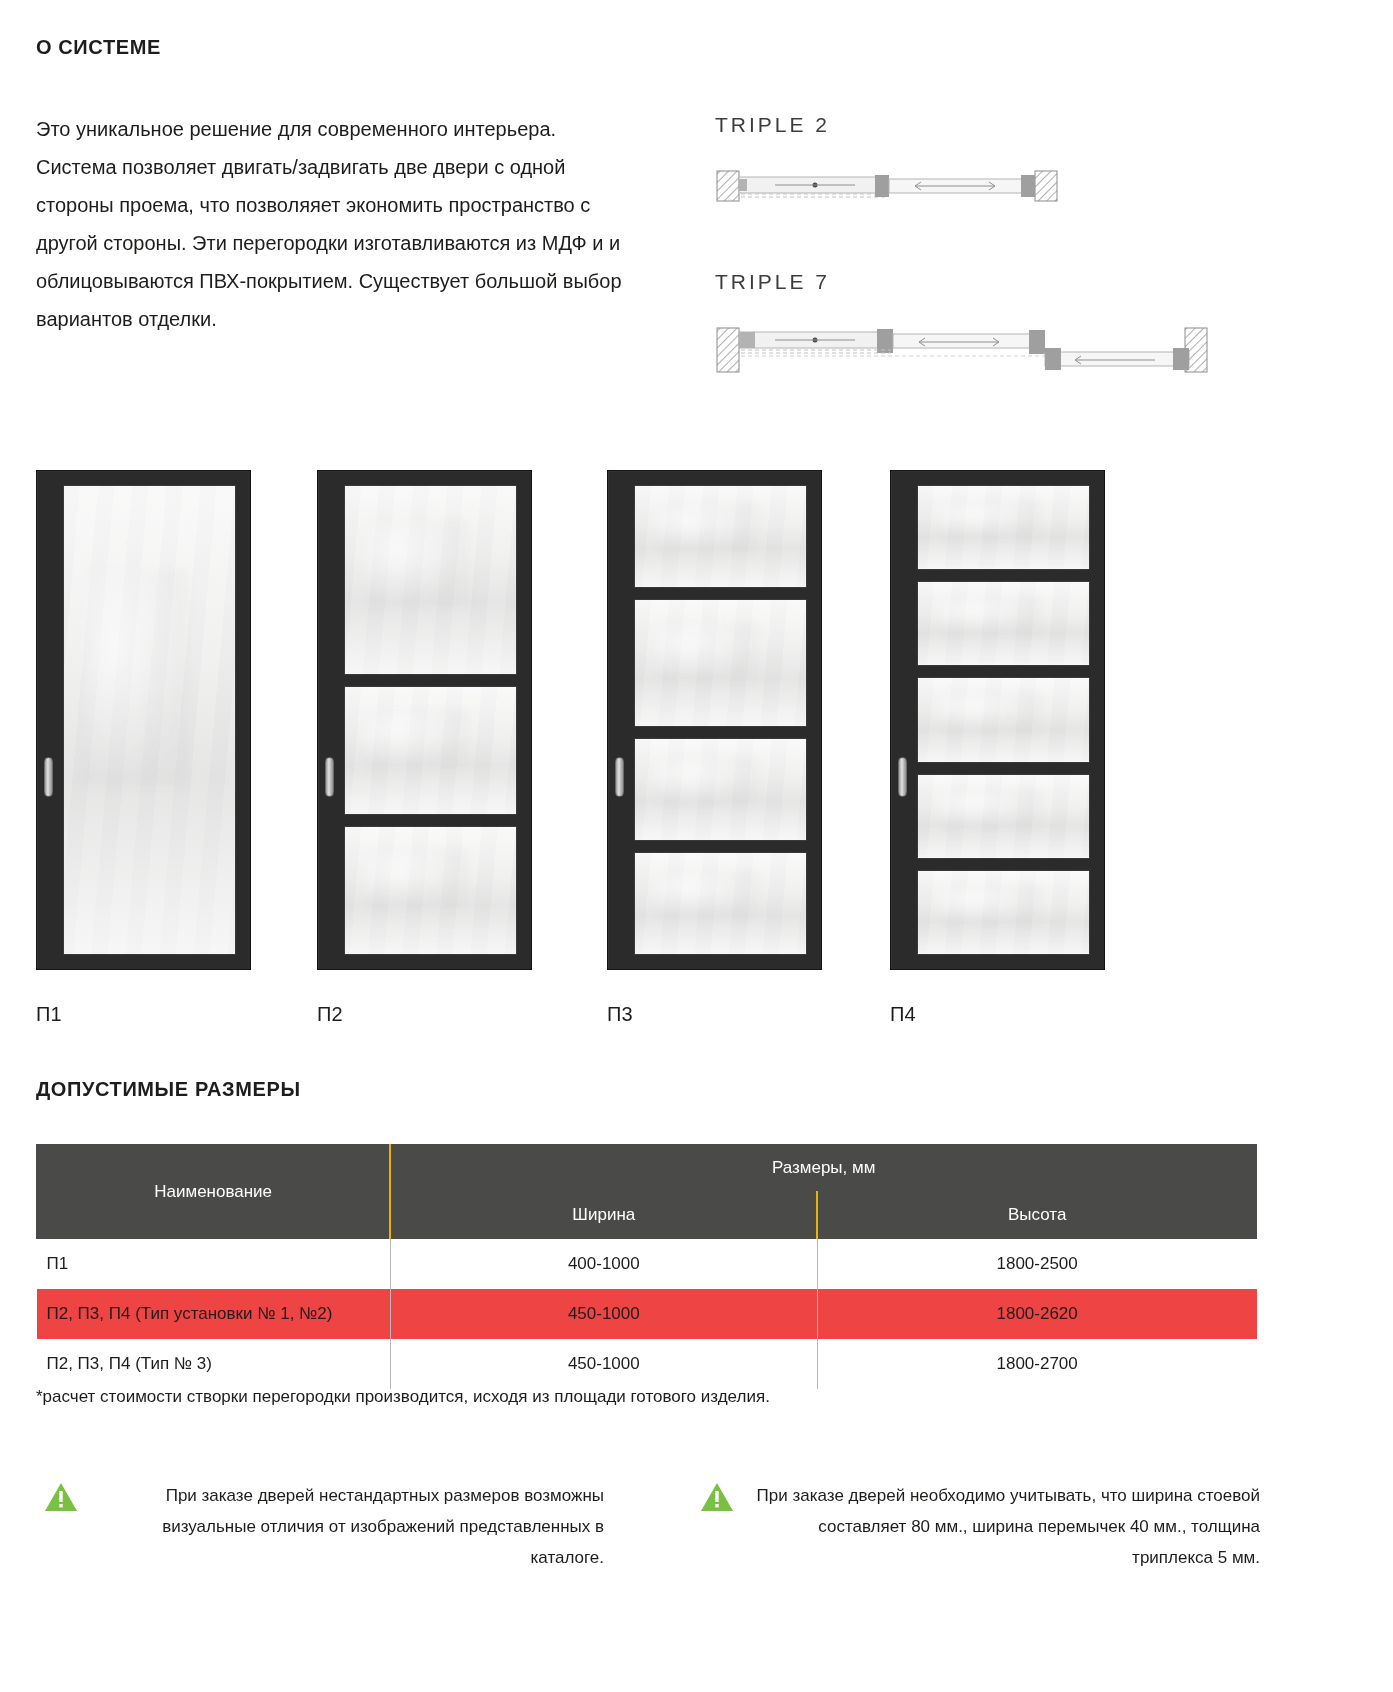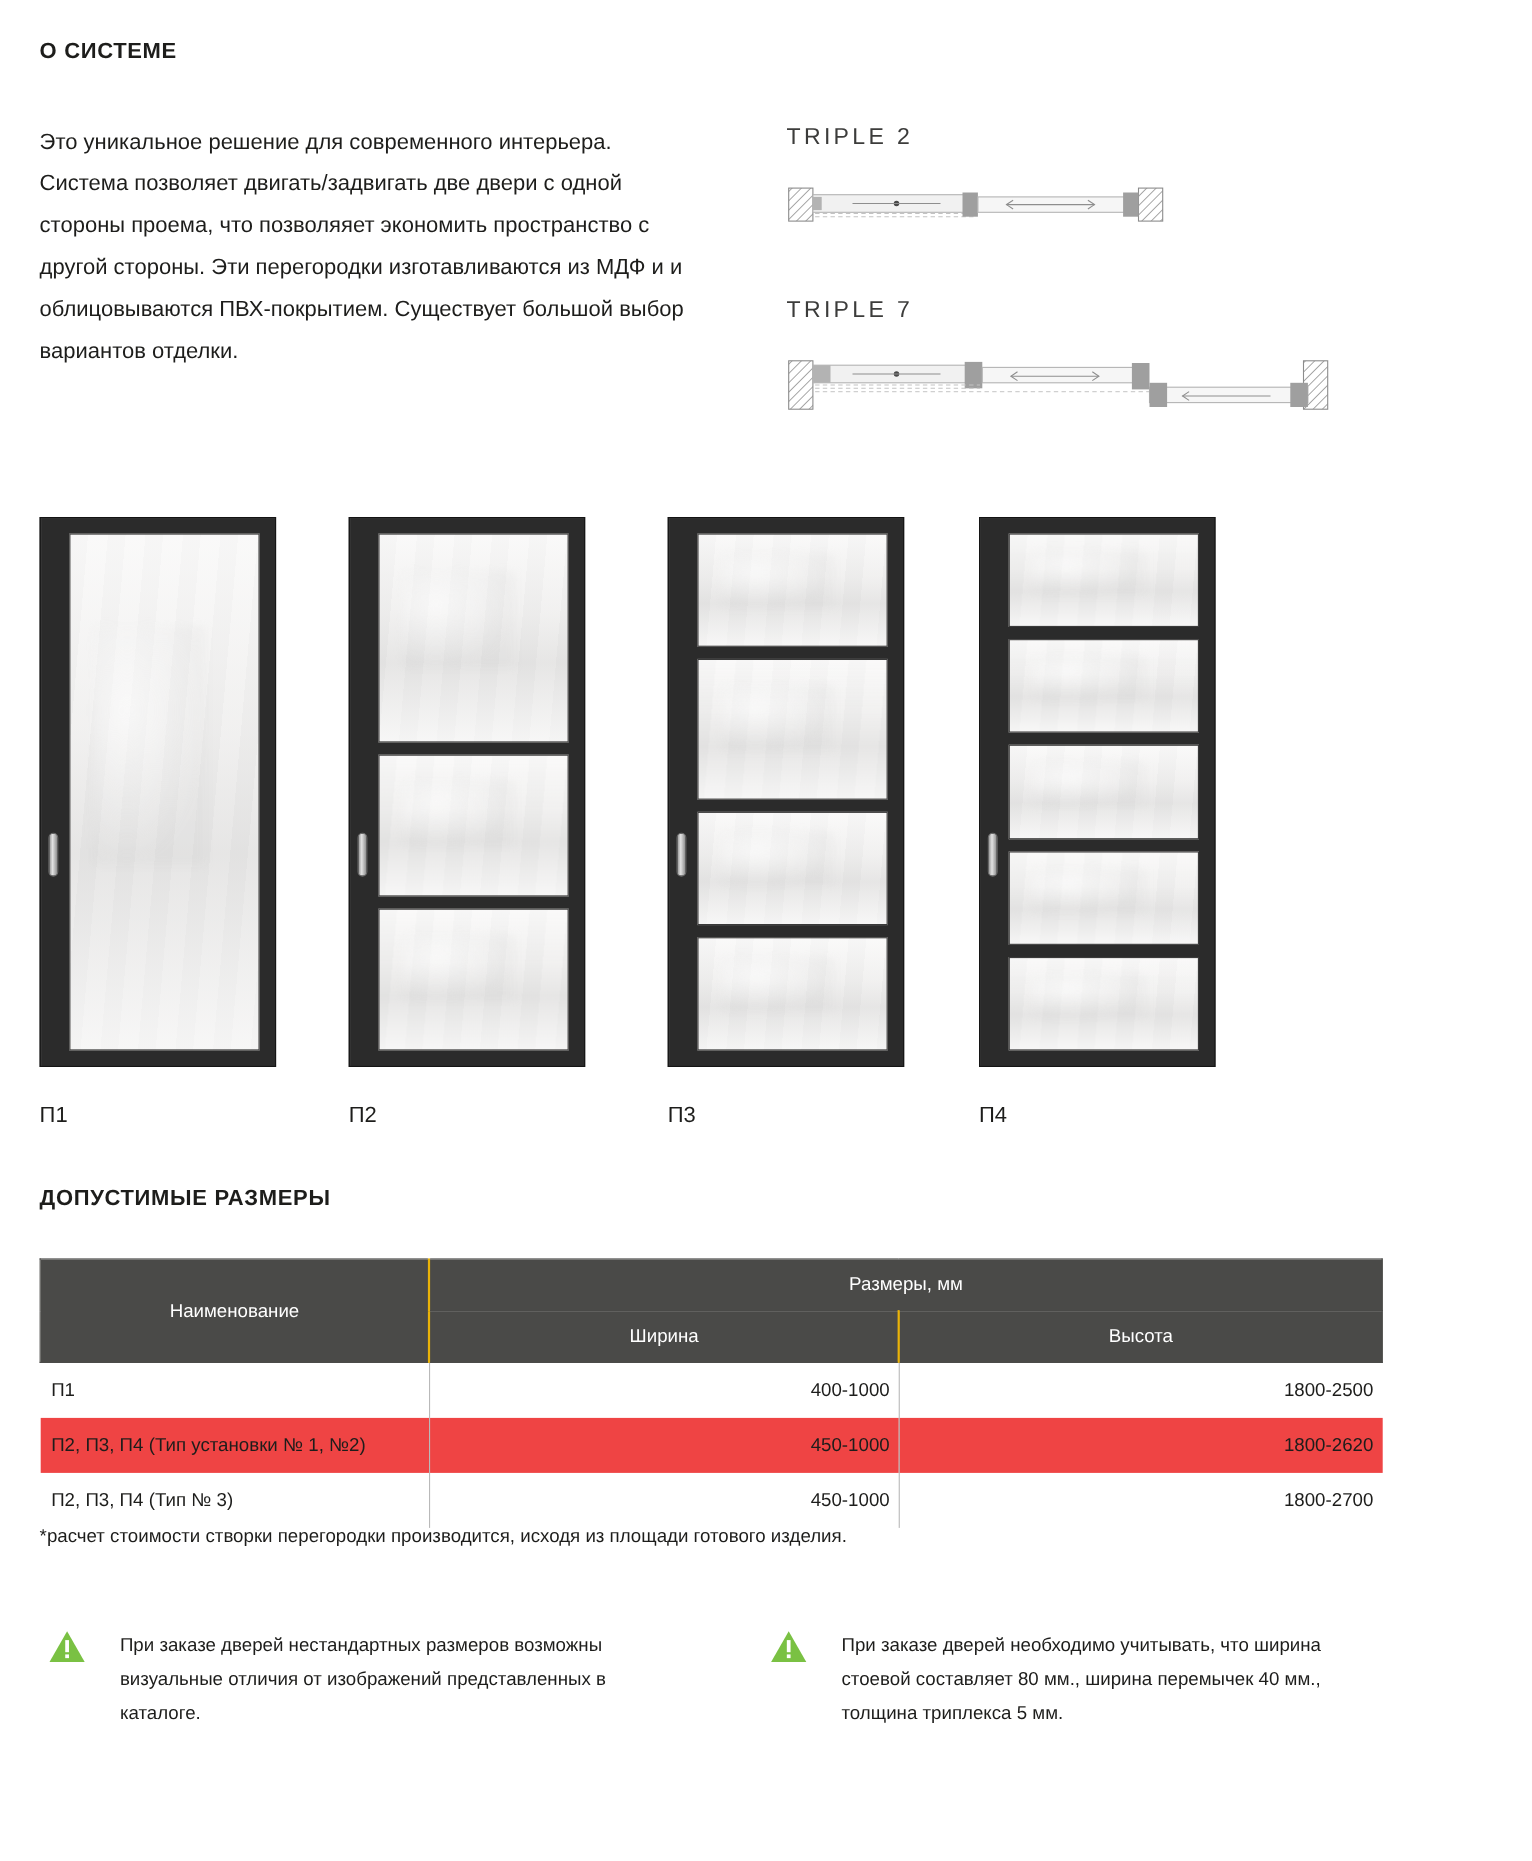--- a/index.html
+++ b/index.html
@@ -127,21 +127,21 @@
     color: #ffffff;
     font-weight: normal;
     font-size: 17px;
     padding: 13px 8px;
     text-align: center;
     border: 1px solid #4a4a48;
   }
   table.sizes thead th.divider-l { border-left: 2px solid #eab308; }
   table.sizes tbody td {
     padding: 15px 8px;
-    text-align: right;
+    text-align: center;
     border: none;
     color: #1d1d1b;
     font-size: 17px;
   }
   table.sizes tbody td.name {
     text-align: left;
     padding-left: 10px;
   }
   table.sizes tbody tr.alt { background: #ef4444; }
   table.sizes tbody td.sep-l { border-left: 1px solid #b9b9b9; }
@@ -150,23 +150,24 @@
     position: absolute;
     left: 36px; top: 1387px;
     font-size: 17px;
     color: #1d1d1b;
   }
 
   
   .warn {
     position: absolute;
     display: flex;
-    gap: 31px;
+    gap: 18px;
     align-items: flex-start;
     width: 560px;
+    text-align: right;
   }
   #warn-1 { left: 44px; top: 1480px; }
   #warn-2 { left: 700px; top: 1480px; }
   .warn-icon {
     flex: 0 0 auto;
     width: 34px; height: 30px;
     position: relative;
     margin-top: 2px;
   }
   .warn-icon svg { display: block; }

